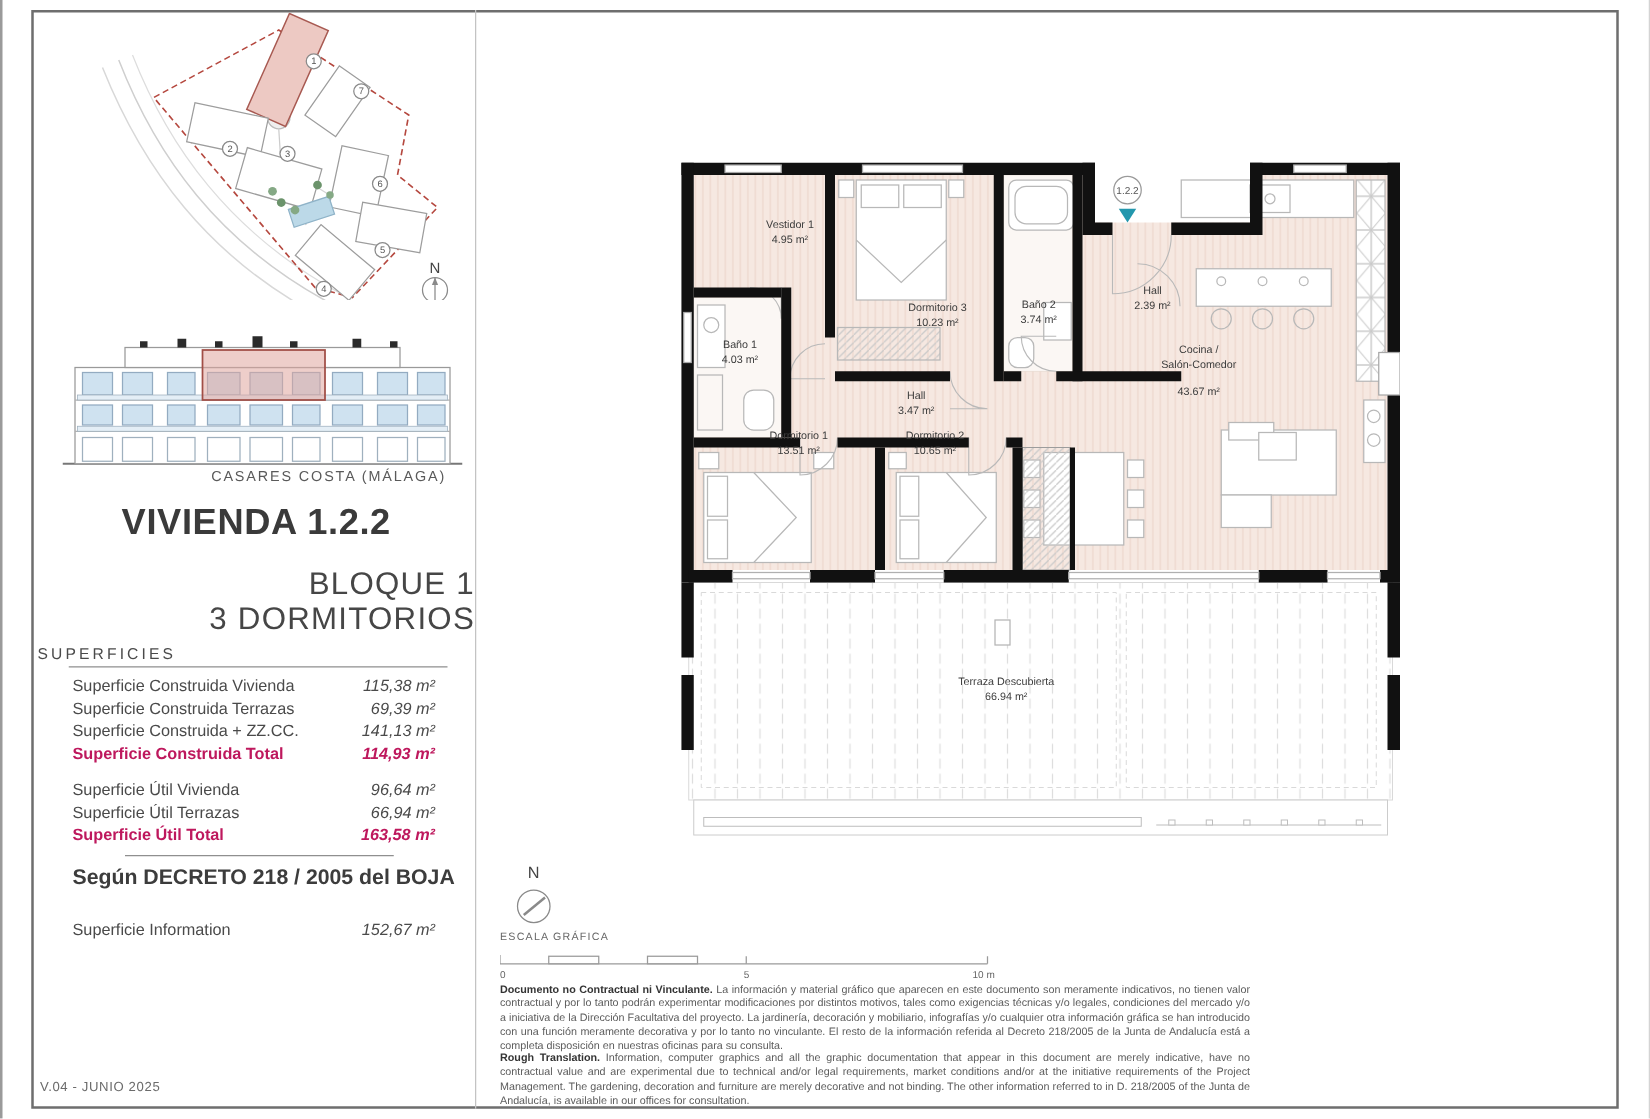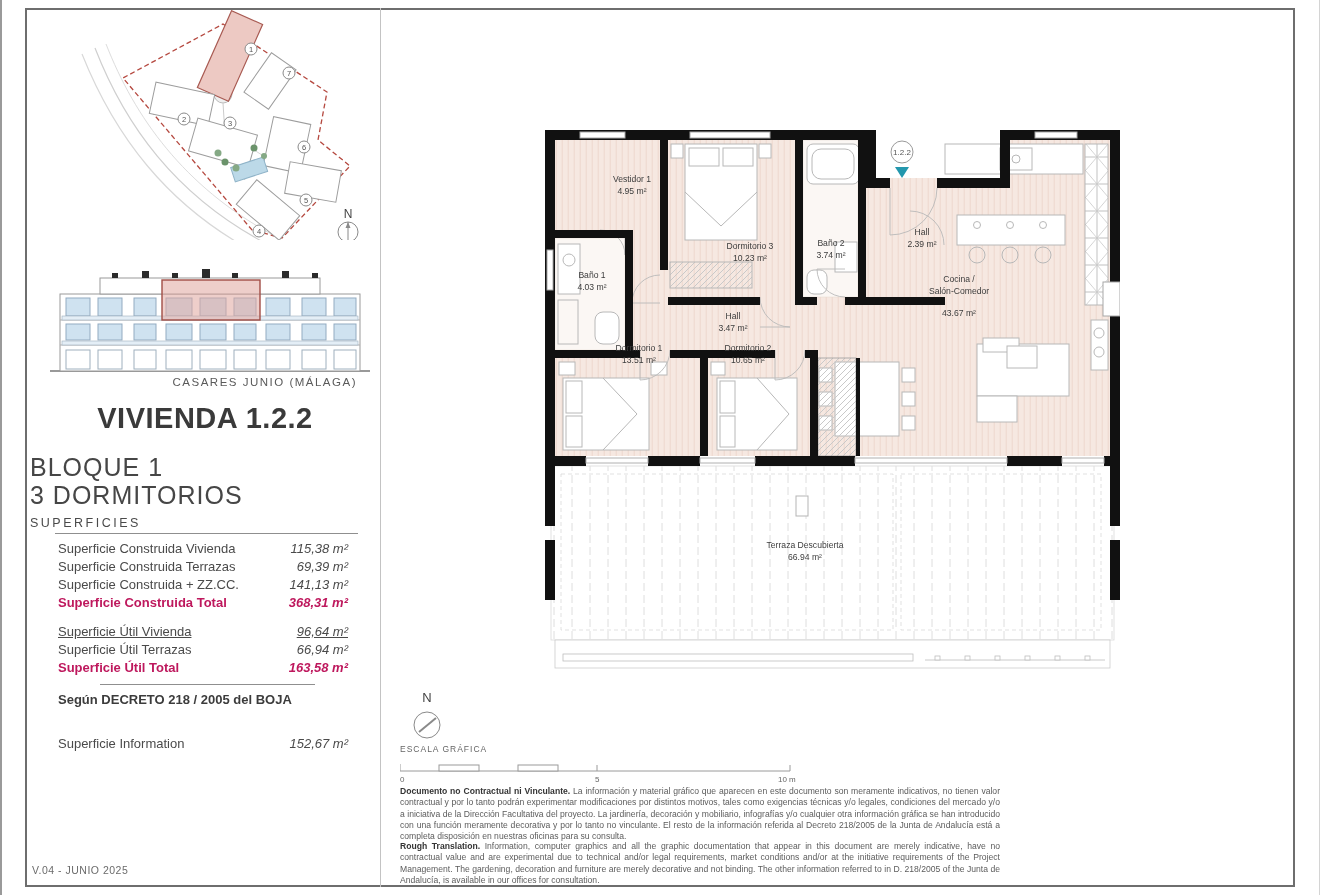--- a/index.html
+++ b/index.html
@@ -8,32 +8,32 @@
   .edge-l{position:absolute;left:0;top:0;width:2px;height:895px;background:#9a9a9a;}
   .edge-r{position:absolute;right:0;top:0;width:1px;height:895px;background:#d4d4d4;}
   .frame{position:absolute;left:25px;top:8px;width:1270px;height:879px;border:2px solid #6e6e6e;box-sizing:border-box;}
   .vdivider{position:absolute;left:380px;top:8px;width:1px;height:879px;background:#c3c3c3;}
 
   
   .caption{position:absolute;left:55px;top:376px;width:302px;text-align:right;font-size:11.5px;
            letter-spacing:1.5px;color:#5a5a5a;}
   .title{position:absolute;left:30px;top:402px;width:350px;text-align:center;font-size:29px;
          font-weight:bold;letter-spacing:.5px;color:#3a3a3a;}
-  .subtitle{position:absolute;left:30px;width:350px;text-align:left;font-size:25px;
+  .subtitle{position:absolute;left:30px;width:350px;text-align:right;font-size:25px;
             font-weight:400;letter-spacing:1px;color:#464646;}
   .sub1{top:453px;} .sub2{top:481px;}
   .sup-head{position:absolute;left:30px;top:516px;width:350px;font-size:12.5px;
             letter-spacing:2.5px;color:#4a4a4a;}
   .rule1{position:absolute;left:55px;top:533px;width:303px;height:1px;background:#8f8f8f;}
   .rule2{position:absolute;left:100px;top:684px;width:215px;height:1px;background:#8f8f8f;}
   .trow{position:absolute;left:58px;width:290px;height:18px;font-size:13px;color:#4a4a4a;
         display:flex;justify-content:space-between;align-items:baseline;}
   .trow .val{font-style:italic;}
   .trow.bold{font-weight:bold;color:#be185d;}
-  .decreto-head{position:absolute;left:58px;top:692px;font-size:13px;font-weight:bold;color:#3c3c3c;}
+  .decreto-head{position:absolute;left:58px;top:692px;font-size:17px;font-weight:bold;color:#3c3c3c;}
   .version{position:absolute;left:32px;top:864px;font-size:10.5px;letter-spacing:.5px;color:#6b6b6b;}
 
   
   .scale-wrap{position:absolute;left:400px;top:742px;width:420px;}
   .disc{position:absolute;left:400px;width:600px;font-size:8.6px;line-height:1.32;color:#5c5c5c;text-align:justify;}
   .disc b{color:#343434;}
   .disc.es{top:786px;} .disc.en{top:841px;}
 
   svg text{font-family:"Liberation Sans", sans-serif;}
   .abs{position:absolute;}
@@ -148,45 +148,45 @@
       <rect x="216" y="92" width="24" height="19"></rect>
         <rect x="252" y="92" width="24" height="19"></rect>
         <rect x="284" y="92" width="22" height="19"></rect>
     </g>
     <rect x="12" y="58" width="296" height="4" fill="#e4eef6" stroke="#9fb0be" stroke-width=".6"></rect>
     <rect x="12" y="83" width="296" height="4" fill="#e4eef6" stroke="#9fb0be" stroke-width=".6"></rect>
 
     <rect x="112" y="22" width="98" height="40" fill="rgba(224,166,159,0.55)" stroke="#a14e46" stroke-width="1.4"></rect>
   </svg>
 
-  <div class="caption">CASARES JUNIO (MÁLAGA)</div>
+  <div class="caption">CASARES COSTA (MÁLAGA)</div>
   <div class="title">VIVIENDA 1.2.2</div>
   <div class="subtitle sub1">BLOQUE 1</div>
   <div class="subtitle sub2">3 DORMITORIOS</div>
   <div class="sup-head">SUPERFICIES</div>
   <div class="rule1"></div>
 
   <div class="trow" style="top:541px;">
     <span>Superficie Construida Vivienda</span>
     <span class="val">115,38 m²</span>
   </div>
   <div class="trow" style="top:559px;">
     <span>Superficie Construida Terrazas</span>
     <span class="val">69,39 m²</span>
   </div>
   <div class="trow" style="top:577px;">
     <span>Superficie Construida + ZZ.CC.</span>
     <span class="val">141,13 m²</span>
   </div>
   <div class="trow bold" style="top:595px;">
     <span>Superficie Construida Total</span>
-    <span class="val">368,31 m²</span>
-  </div>
-
-  <div class="trow" style="top:624px;text-decoration:underline;">
+    <span class="val">114,93 m²</span>
+  </div>
+
+  <div class="trow" style="top:624px;">
     <span>Superficie Útil Vivienda</span>
     <span class="val">96,64 m²</span>
   </div>
   <div class="trow" style="top:642px;">
     <span>Superficie Útil Terrazas</span>
     <span class="val">66,94 m²</span>
   </div>
   <div class="trow bold" style="top:660px;">
     <span>Superficie Útil Total</span>
     <span class="val">163,58 m²</span>

